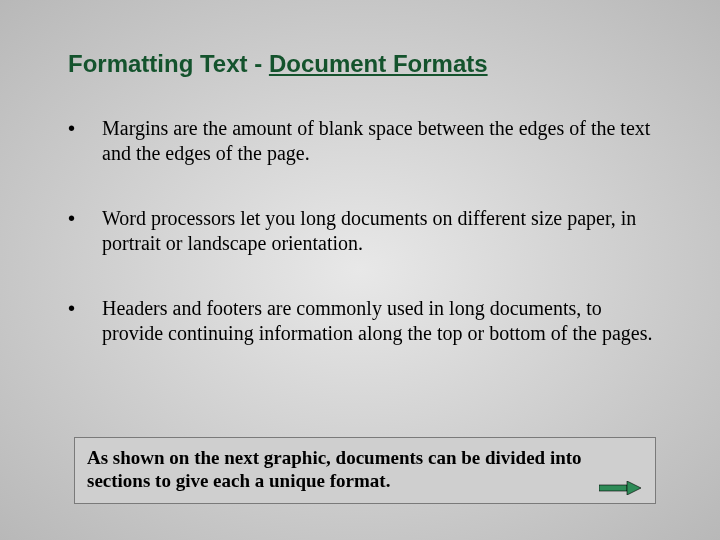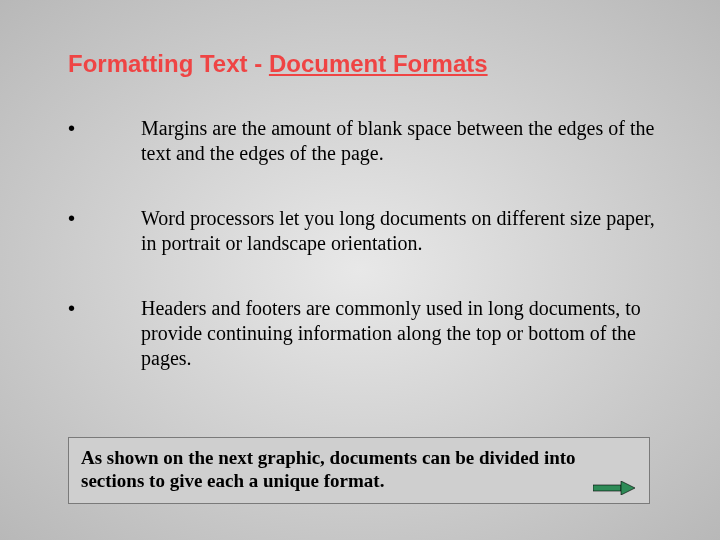--- a/index.html
+++ b/index.html
@@ -13,21 +13,21 @@
     .slide {
       width: 720px;
       height: 540px;
       padding: 50px 62px 30px 62px;
       position: relative;
     }
     .title {
       font-family: Arial, Helvetica, sans-serif;
       font-weight: bold;
       font-size: 24px;
-      color: #ef4444;
+      color: #14532d;
       margin-bottom: 38px;
       padding-left: 6px;
     }
     .title .underlined {
       text-decoration: underline;
     }
     .bullets {
       list-style: none;
       padding-left: 2px;
     }
@@ -42,25 +42,24 @@
       line-height: 24px;
       width: 38px;
       flex-shrink: 0;
       text-align: left;
       padding-left: 4px;
     }
     .bullet-text {
       font-size: 20px;
       line-height: 1.25;
       flex: 1;
-      margin-left: 39px;
     }
     .callout {
       position: absolute;
-      left: 68px;
+      left: 74px;
       bottom: 36px;
       width: 582px;
       background: #cfcfcf;
       border: 1px solid #7a7a7a;
       padding: 8px 12px 10px 12px;
       font-size: 19px;
       line-height: 1.25;
       font-weight: bold;
     }
     .arrow {

